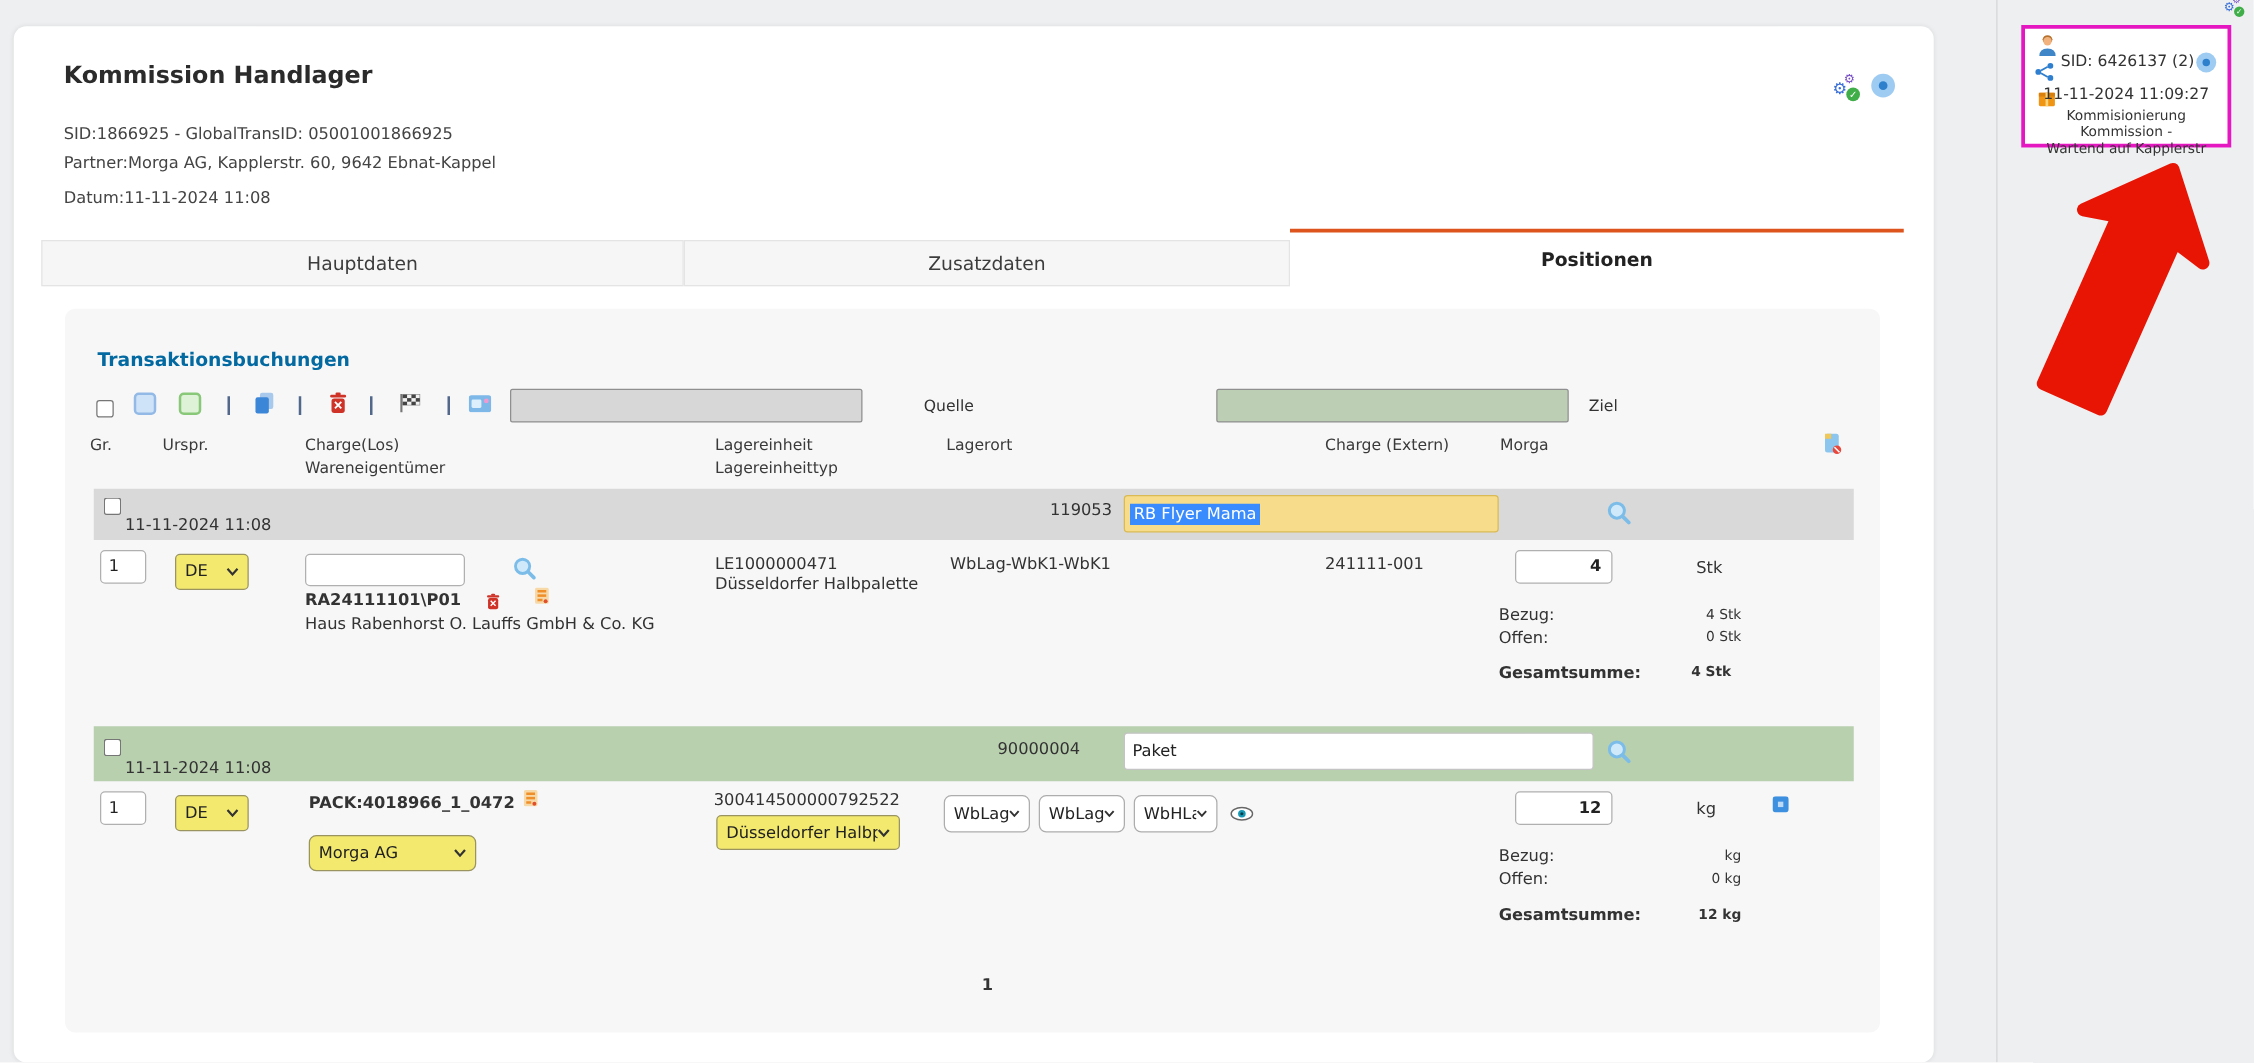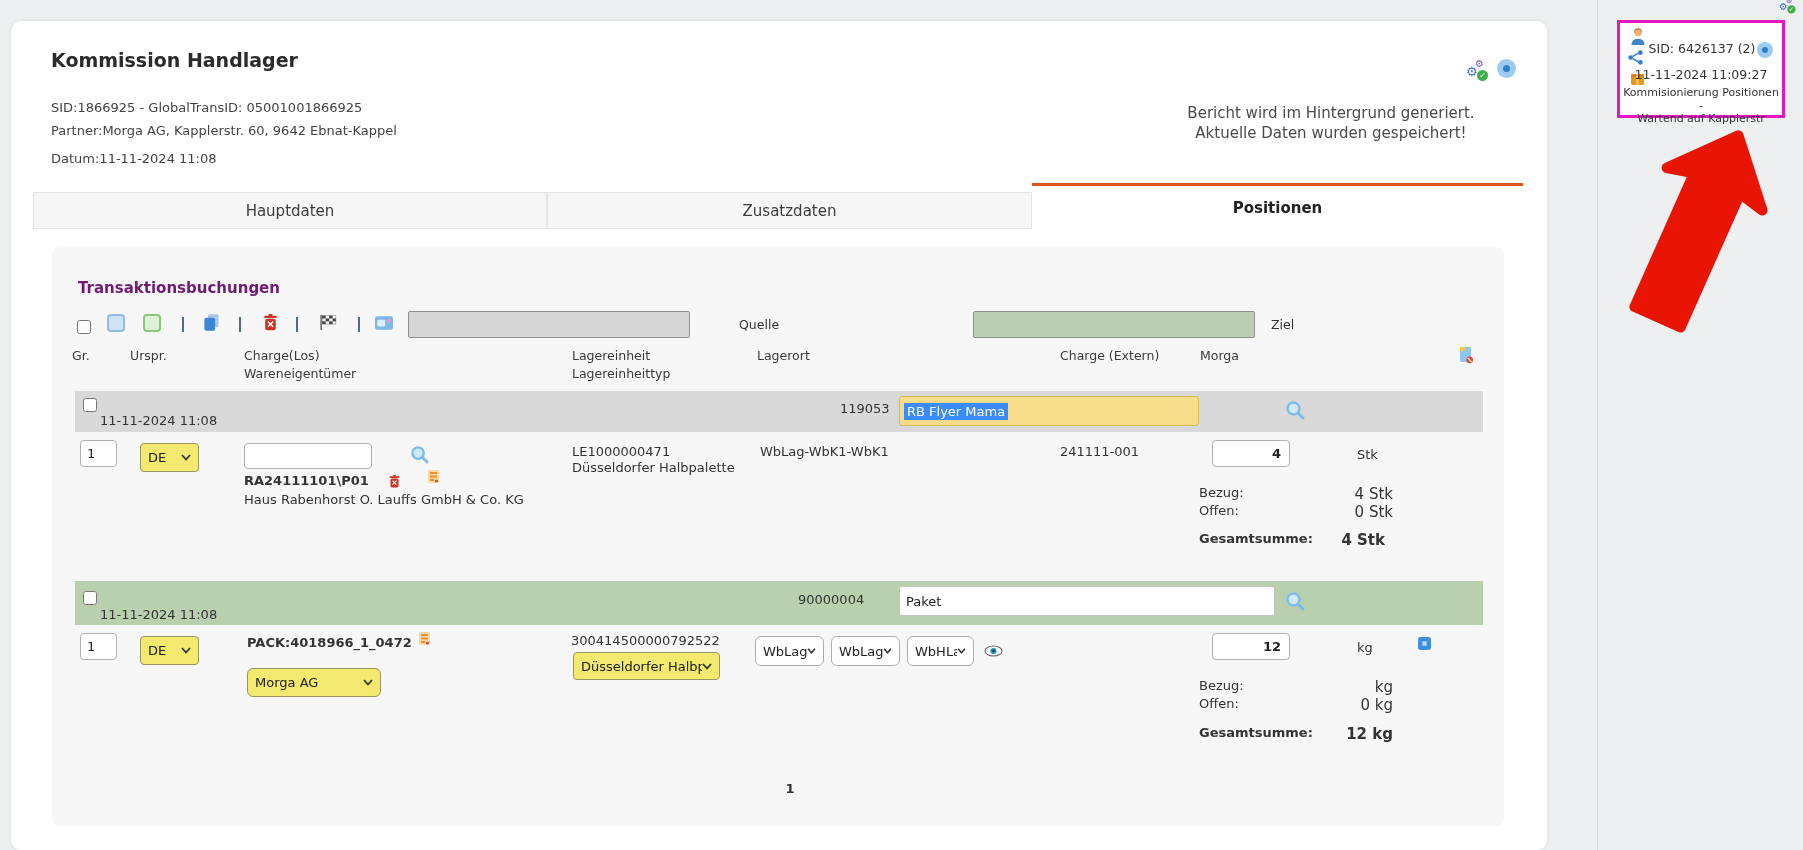--- a/index.html
+++ b/index.html
@@ -6,34 +6,34 @@
   body{font-family:"DejaVu Sans","Liberation Sans",sans-serif;color:#333}
   .page{position:relative;width:1803px;height:850px;background:#edeff0;overflow:hidden}
   .abs{position:absolute}
   .card{position:absolute;left:11px;top:21px;width:1536px;height:829px;background:#fff;border-radius:10px;box-shadow:0 0 4px rgba(0,0,0,.08)}
   .ttl{font-size:19px;font-weight:bold;color:#2b2b2b}
   .info{font-size:13px;color:#444}
   .notice{font-size:15px;color:#4a4a4a;text-align:center;line-height:20px}
   .tab{position:absolute;display:flex;align-items:center;justify-content:center;font-size:15px;color:#3c3c3c;background:#f6f6f7;border:1px solid #e4e4e4;box-sizing:border-box;cursor:pointer}
   .tab.active{background:#fff;border:none;border-top:3px solid #dd541c;font-weight:bold;color:#222}
   .section{position:absolute;left:41px;top:226px;width:1452px;height:579px;background:#f7f7f8;border-radius:8px}
-  .sec-title{font-weight:bold;font-size:15px;color:#701a75}
+  .sec-title{font-weight:bold;font-size:15px;color:#0369a1}
   .colh{font-size:12.5px;color:#3a3a3a;white-space:nowrap}
   .vsep{position:absolute;width:2px;height:15px;background:#51688a}
   .inp{border:1px solid #b0b0b0;border-radius:4px;font-size:13px;font-family:inherit;padding:2px 6px;box-sizing:border-box;background:#fff;color:#222}
   .inp.num{text-align:right;font-weight:bold;padding-right:8px}
   .fsel{position:absolute;display:flex;align-items:center;justify-content:space-between;border:1px solid #8a8a7a;border-radius:4px;background:#fff;font-size:13px;padding:0 7px;box-sizing:border-box;cursor:pointer;color:#222;white-space:nowrap;overflow:hidden}
   .fsel.yellow{background:#f2e96e;border-color:#9a9460}
   .grow{position:absolute;left:23px;width:1408px}
   .g1{background:#d9d9d9}
   .g2{background:#b9d0af}
   .bold{font-weight:bold}
   .small{font-size:12.5px}
   .txt{position:absolute;font-size:13px;white-space:nowrap}
-  .rval{position:absolute;text-align:right;font-size:15px;white-space:nowrap}
+  .rval{position:absolute;text-align:right;font-size:11px;white-space:nowrap}
   .icon{position:absolute;line-height:0}
   .hl-input{position:absolute;background:#f6dc8b;border:1px solid #d9ba55;border-radius:3px;display:flex;align-items:center;padding:0 4px;box-sizing:border-box}
   .hl-input .seltext{background:#3a8bfe;color:#fff;font-size:13px;padding:1px 3px;white-space:nowrap}
   .sidcard{position:absolute;left:1617px;top:20px;width:168px;height:98px;background:#fff;border:3px solid #e417c1;box-sizing:border-box}
   .vline{position:absolute;left:1597px;top:0;width:1px;height:850px;background:#d6d6d8}
   .gearwrap{position:absolute;width:24px;height:24px}
   .gearwrap .g-blue{position:absolute;left:0;top:6px;font-size:13px;color:#3a6fd8;line-height:1}
   .gearwrap .g-purple{position:absolute;left:9px;top:0;font-size:10px;color:#7a52c7;line-height:1}
   .gearwrap .g-green{position:absolute;left:11px;top:11px;width:11px;height:11px;border-radius:50%;background:#3fae49;color:#fff;font-size:8px;text-align:center;line-height:11px}
   .disc{position:absolute;border-radius:50%;background:#9ecbf2;display:flex;align-items:center;justify-content:center}
@@ -56,24 +56,20 @@
       <span class="g-green">✓</span>
     </div>
     <div class="disc" style="left:1486px;top:38px;width:19px;height:19px">
         <span style="width:7px;height:7px"></span>
       </div>
 
     <div class="abs info" style="left:40px;top:79px">SID:1866925 - GlobalTransID: 05001001866925</div>
     <div class="abs info" style="left:40px;top:102px">Partner:Morga AG, Kapplerstr. 60, 9642 Ebnat-Kappel</div>
     <div class="abs info" style="left:40px;top:130px">Datum:11-11-2024 11:08</div>
 
-    <div class="abs notice" style="left:1120px;top:82px;width:400px">
-      <div>Bericht wird im Hintergrund generiert.</div>
-      <div>Aktuelle Daten wurden gespeichert!</div>
-    </div>
 
     <div class="tab" style="left:22px;top:171px;width:514px;height:37px">
       <span>Hauptdaten</span>
     </div>
     <div class="tab" style="left:536px;top:171px;width:485px;height:37px">
       <span>Zusatzdaten</span>
     </div>
     <div class="tab active" style="left:1021px;top:162px;width:491px;height:46px">
       <span>Positionen</span>
     </div>
@@ -330,21 +326,21 @@
           <rect x="1" y="3" width="12" height="2.8" fill="#d87f0c"></rect>
           <rect x="6" y="3" width="2" height="10" fill="#ffd37a"></rect>
         </svg>
     </span>
     <div class="abs" style="left:28px;top:18px;width:108px;text-align:center;font-size:12.5px;color:#333">SID: 6426137 (2)</div>
     <div class="disc" style="left:137px;top:19px;width:16px;height:16px">
         <span style="width:6px;height:6px"></span>
       </div>
     <div class="abs" style="left:0;top:44px;width:162px;text-align:center;font-size:12.5px;color:#333">11-11-2024 11:09:27</div>
     <div class="abs" style="left:0;top:63px;width:162px;text-align:center;font-size:11px;line-height:13px;color:#333">
-      <div>Kommisionierung Positionen -</div>
+      <div>Kommisionierung Kommission -</div>
       <div>Wartend auf Kapplerstr</div>
     </div>
   </div>
 
   <svg class="abs" style="left:1600px;top:118px" width="190" height="230" viewBox="0 0 160 220">
     <g transform="rotate(24 80 110)">
       <polygon points="80,8 130,64 104,58 104,198 56,198 56,58 30,64" fill="#e81505" stroke="#e81505" stroke-width="10" stroke-linejoin="round"></polygon>
     </g>
   </svg>
 

